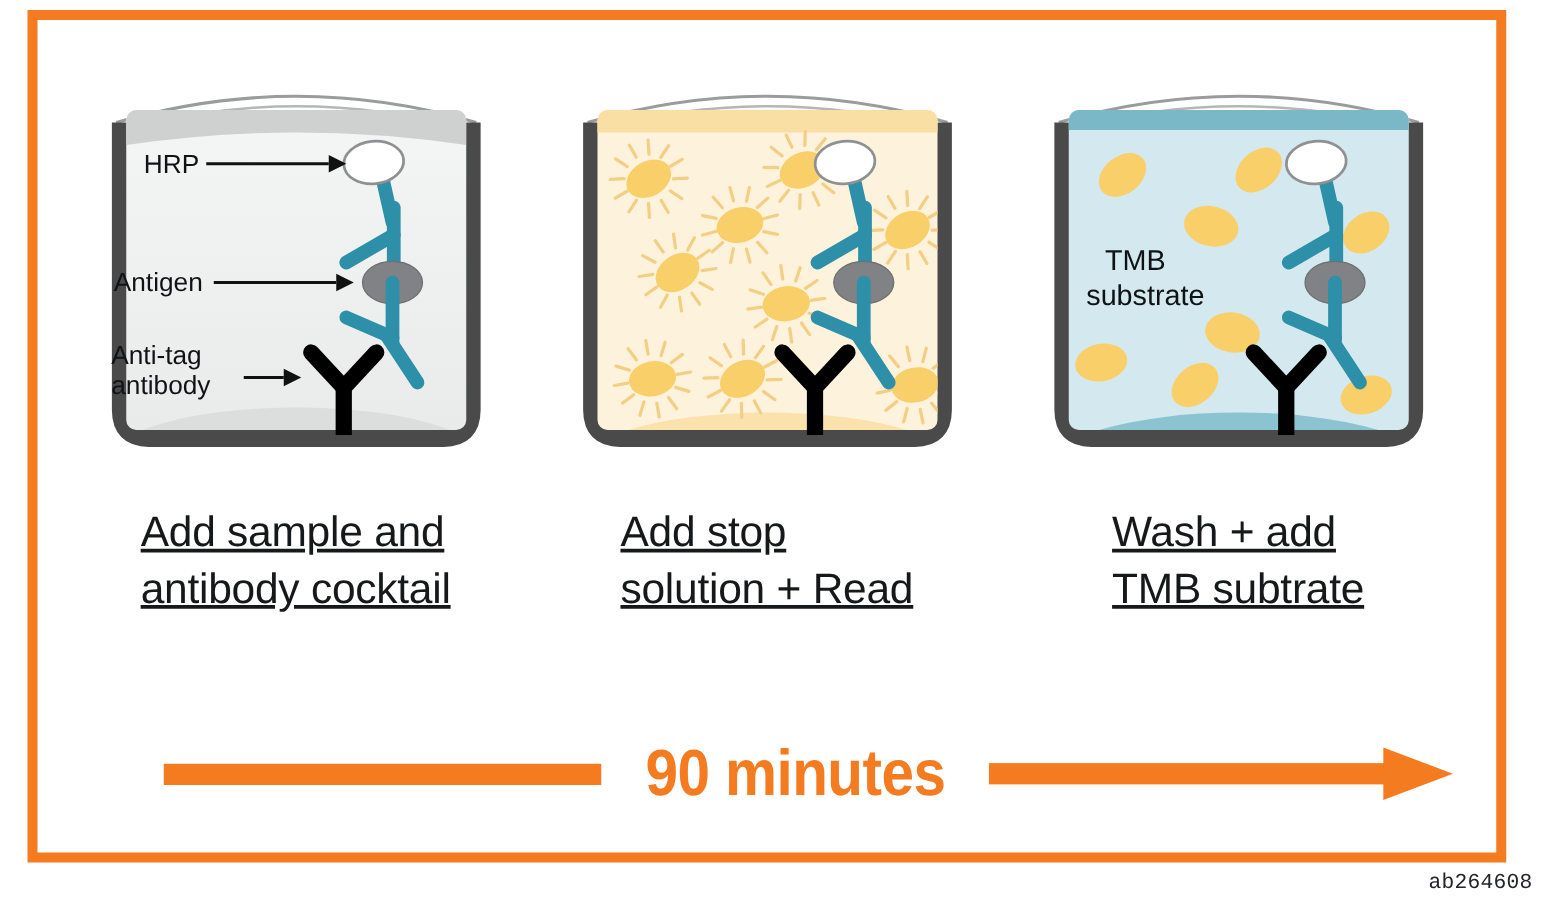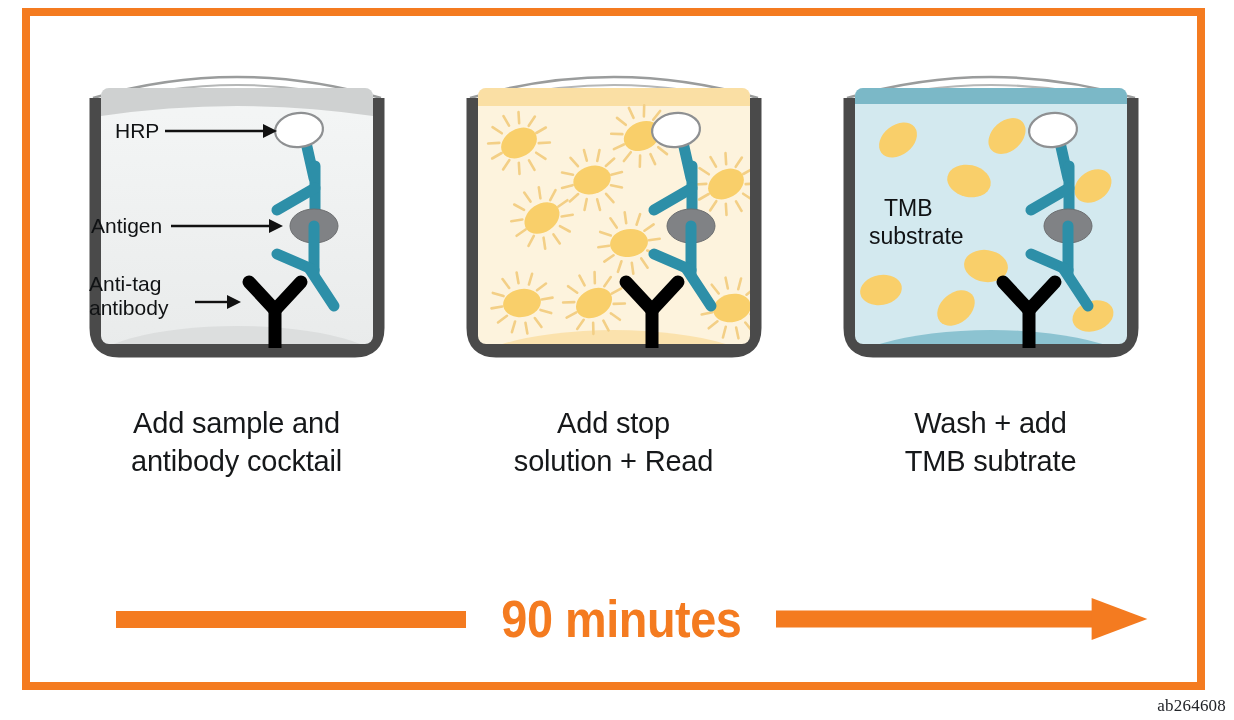--- a/index.html
+++ b/index.html
@@ -54,32 +54,32 @@
     width: 320px;
     height: 318px;
   }
   .well-svg {
     display: block;
     width: 320px;
     height: 318px;
   }
   .caption {
     margin-top: 28px;
-    text-align: center;
-    font-size: 29px;
+    font-size: 34px;
     line-height: 1.32;
     color: #16181a;
     font-family: "Liberation Sans", sans-serif;
     white-space: pre-line;
     letter-spacing: -0.2px;
+    text-decoration: underline;
   }
   
   #timeline {
     position: absolute;
-    left: 7px;
+    left: 22px;
     top: 576px;
     width: 1183px;
     height: 86px;
     display: flex;
     align-items: center;
     justify-content: center;
   }
   #timeline-inner {
     position: relative;
     width: 1098px;
@@ -109,21 +109,21 @@
     display: flex;
     align-items: center;
     height: 46px;
   }
   .tl-arrow-svg { display:block; width: 100%; height: 46px; }
   
   #code {
     position: absolute;
     right: 8px;
     bottom: 4px;
-    font-family: Liberation Serif, serif;
+    font-family: Liberation Mono, monospace;
     font-size: 17px;
     color: #222429;
     letter-spacing: 0.2px;
   }
   text.lbl {
     font-family: "Liberation Sans", sans-serif;
     fill: #101214;
   }
 </style>
 </head>

